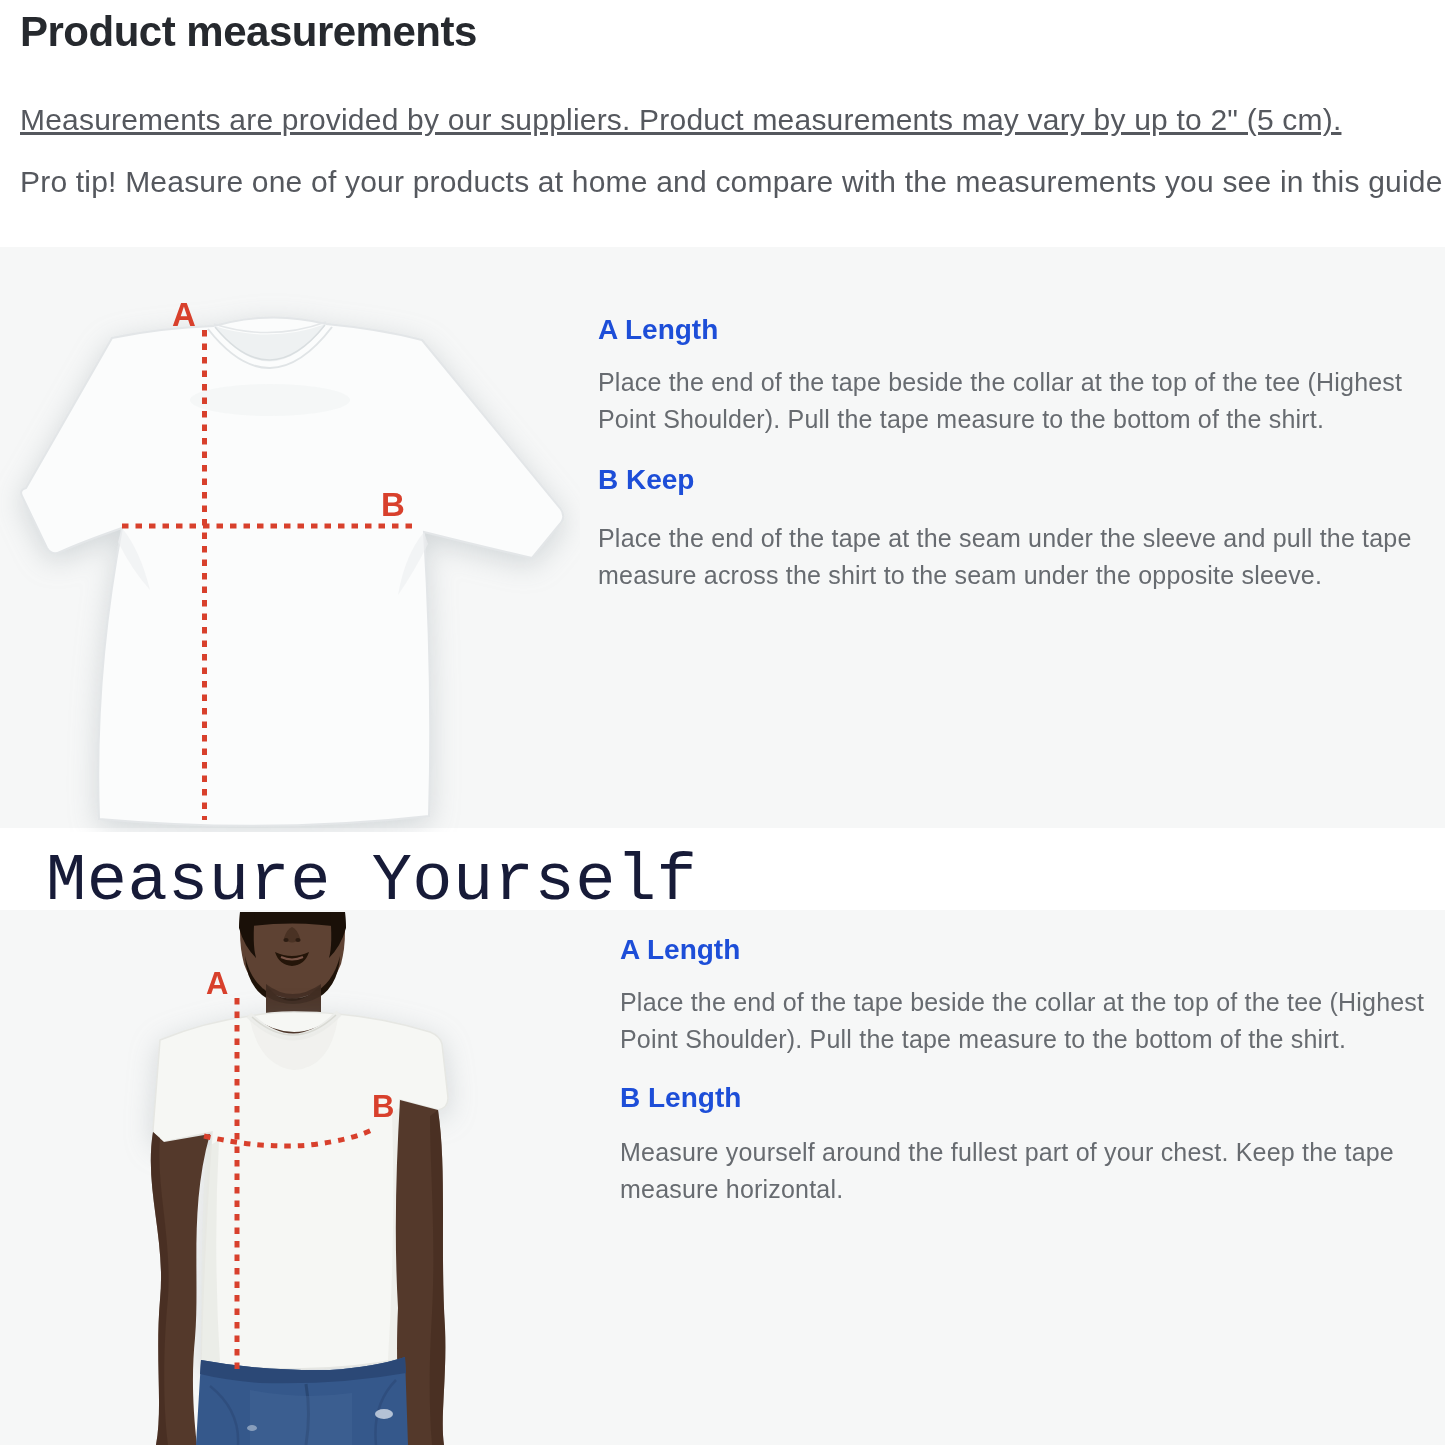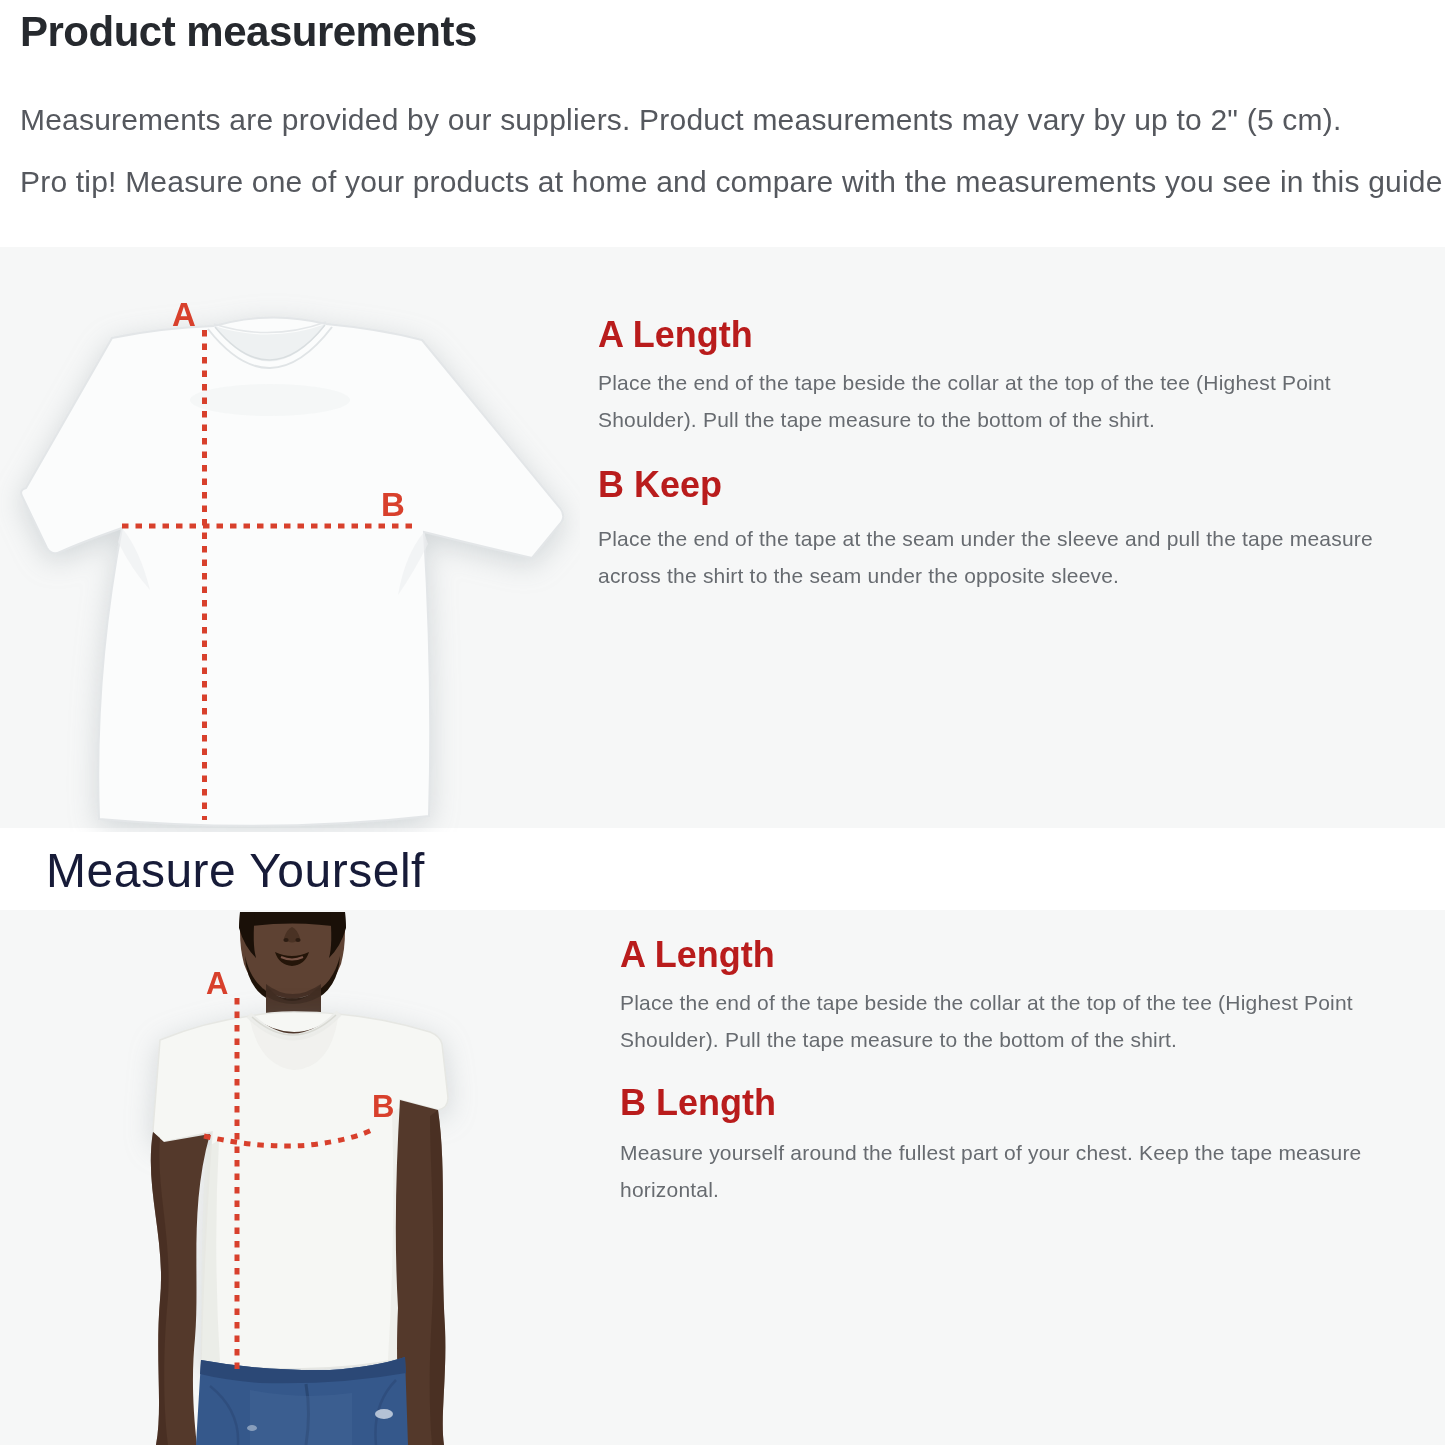--- a/index.html
+++ b/index.html
@@ -10,43 +10,43 @@
   }
   .abs{position:absolute;}
   
   #page-title{
     left:20px;top:8px;font-size:42px;font-weight:700;color:#26292e;
     letter-spacing:-0.5px;white-space:nowrap;
   }
   .intro-p{
     left:20px;font-size:30px;color:#55585e;white-space:nowrap;letter-spacing:0.2px;
   }
-  #intro-1{top:103px;}
+  #intro-1{top:103px;text-decoration:underline;}
   #intro-2{top:165px;}
   
   .panel{
     left:0;width:1445px;background:#f6f7f7;
   }
   #panel-flat{top:247px;height:581px;}
   #panel-model{top:910px;height:535px;}
   
   .g-head{
-    font-size:36px;font-weight:700;color:#b91c1c;white-space:nowrap;
+    font-size:28px;font-weight:700;color:#1d4ed8;white-space:nowrap;
   }
   .g-body{
-    font-size:21px;line-height:37px;color:#676b70;width:830px;letter-spacing:0.2px;
+    font-size:25px;line-height:37px;color:#676b70;width:830px;letter-spacing:0.2px;
   }
   .col-flat{left:598px;}
   .col-model{left:620px;}
   #fh1{top:314px;} #fp1{top:364px;} #fh2{top:464px;} #fp2{top:520px;}
   #mh1{top:934px;} #mp1{top:984px;} #mh2{top:1082px;} #mp2{top:1134px;}
   
   #measure-yourself-title{
-    left:46px;top:843px;font-size:48px;color:#171b38;
-    font-family:Liberation Sans, sans-serif;
+    left:46px;top:843px;font-size:67px;color:#171b38;
+    font-family:Liberation Mono, monospace;
     letter-spacing:0.5px;white-space:nowrap;
   }
   
   #flat-tee-svg{left:0;top:250px;}
   #model-svg{left:100px;top:908px;}
   .shadowed{filter:drop-shadow(0 7px 14px rgba(120,132,140,0.28));}
   text.marker{
     font-family:"Liberation Sans","DejaVu Sans",sans-serif;
     font-weight:800;
   }

